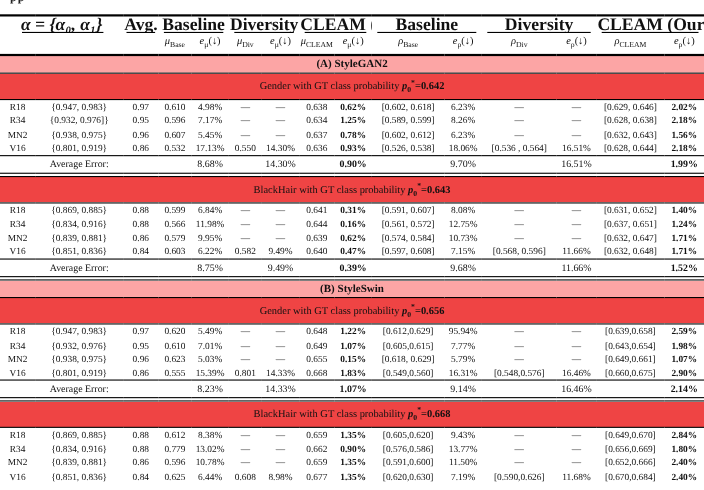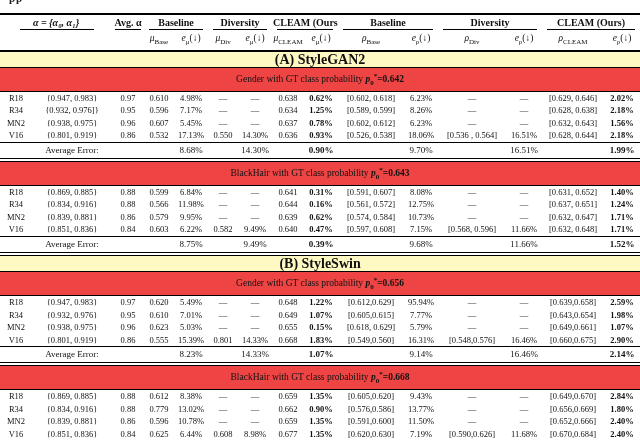--- a/index.html
+++ b/index.html
@@ -15,33 +15,33 @@
     position:absolute;left:0;top:13px;width:640px;
     border-collapse:collapse;table-layout:fixed;
     border-top:2px solid #000;
   }
   th,td{
     padding:0 1px;text-align:center;vertical-align:middle;
     white-space:nowrap;overflow:hidden;font-weight:normal;
   }
   
   tr.r1 th{font-size:10px;line-height:15px;font-weight:bold;}
-  tr.r2 th{font-size:10px;line-height:15px;font-weight:bold;}
+  tr.r2 th{font-size:16px;line-height:15px;font-weight:bold;}
   tr.r3 th{font-size:9.5px;line-height:16px;border-bottom:2px solid #000;}
   th.alpha-h{font-weight:normal;font-style:italic;font-size:9.5px;}
   th.avg-h{font-weight:normal;font-size:9.5px;}
   .cm{position:relative;}
   .cm::after{content:"";position:absolute;left:5px;right:5px;bottom:0;border-bottom:1px solid #000;}
   .cmw::after{left:10px;right:10px;}
   th.alpha-h::after{left:20px;right:18px;}
   th.avg-h::after{left:3px;right:3px;}
   tr.r3 i{font-style:italic;}
   tr.r3 sub{font-size:7px;}
   
-  tr.band td{font-size:14px;line-height:15px;font-weight:bold;background:#fef9c3;border-bottom:1px solid #000;}
+  tr.band td{font-size:10px;line-height:15px;font-weight:bold;background:#fca5a5;border-bottom:1px solid #000;}
   tr.subhead td{font-size:9.5px;line-height:16px;background:#ef4444;border-bottom:1px solid #000;}
   tr.subhead .prob{font-weight:bold;}
   tr.subhead .prob i{font-style:italic;}
   tr.subhead sub,tr.subhead sup{font-size:7px;}
   tr.datarow td{font-size:8.5px;line-height:12.5px;}
   tr.avgrow td{font-size:9px;line-height:15px;border-top:1px solid #000;}
   tr.dsep td{height:2px;padding:0;border-top:1px solid #000;border-bottom:1px solid #000;}
   .b{font-weight:bold;margin-left:32px;}
 </style>
 </head>

